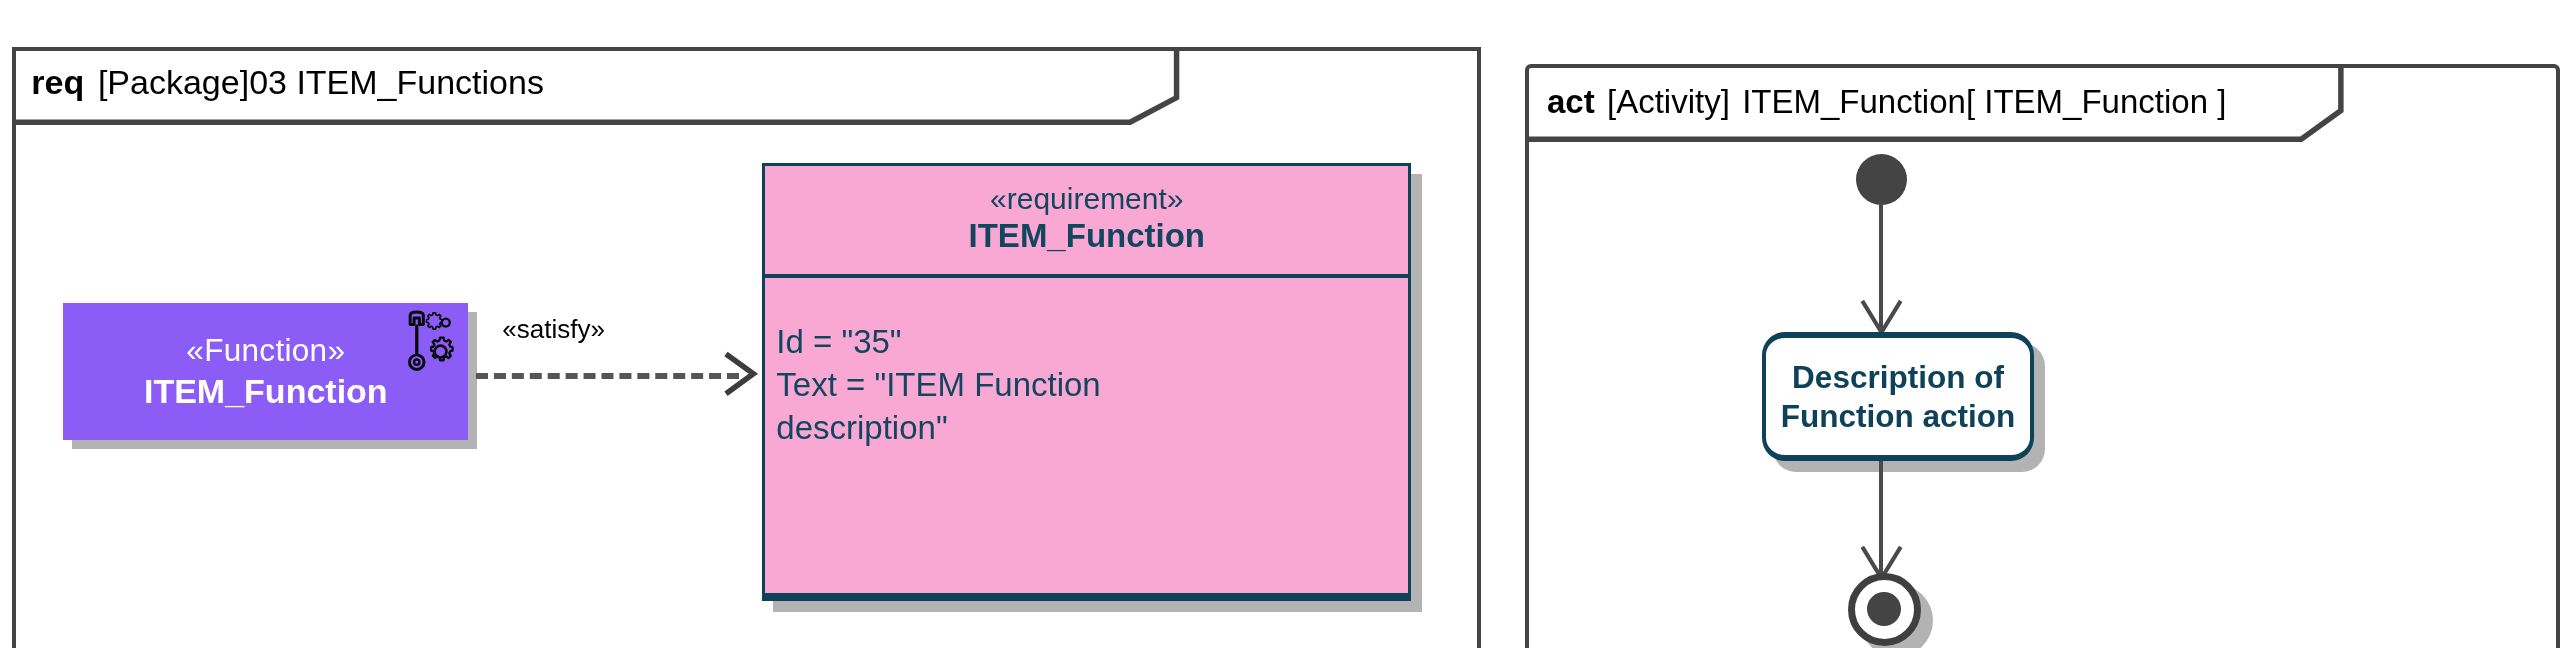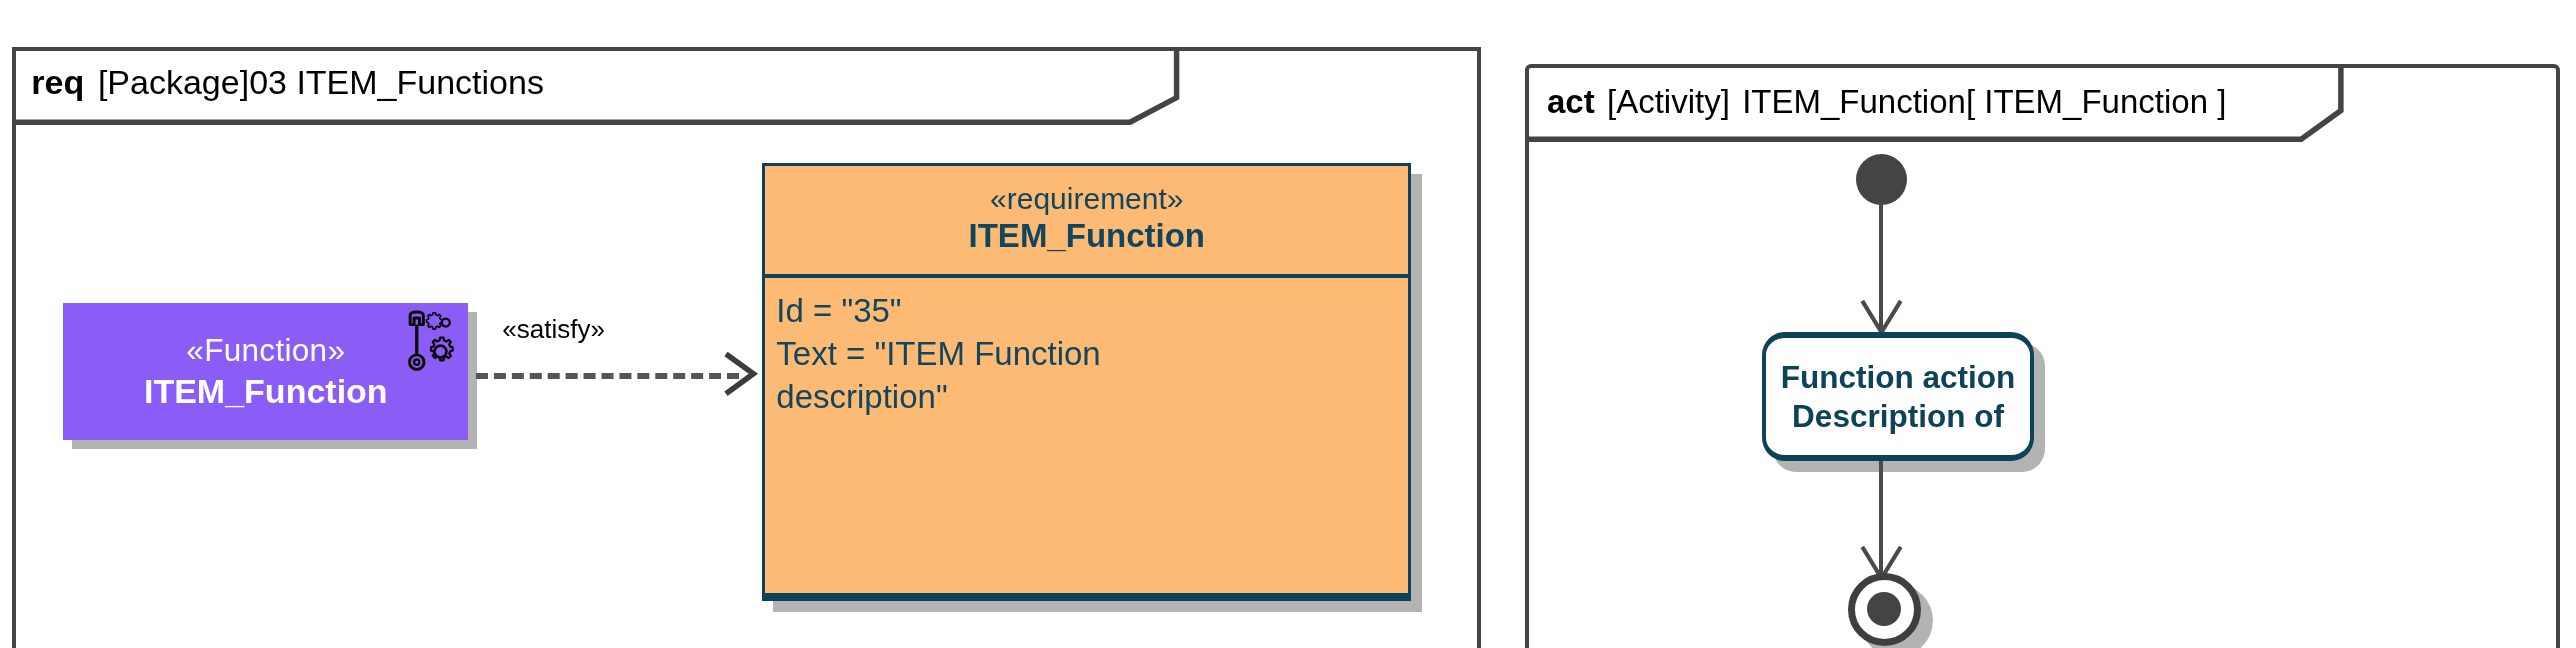--- a/index.html
+++ b/index.html
@@ -103,26 +103,27 @@
   }
 
   
   .req-shadow {
     position: absolute;
     background: #b3b3b3;
   }
   .req-box {
     position: absolute;
     box-sizing: border-box;
-    background: #fdba74;
+    background: #f9a8d4;
     border: 3.4px solid #0e4259;
     border-bottom-width: 8.2px;
     display: flex;
     flex-direction: column;
     color: #12455e;
+    gap: 31px;
   }
   .req-head {
     box-sizing: border-box;
     border-bottom: 4.8px solid #0e4259;
     text-align: center;
     padding: 15px 12.3px 18px 12.3px;
   }
   .req-stereotype {
     font-size: 30px;
     line-height: 1.18;
@@ -311,22 +312,22 @@
 
     <div class="initial-node" style="left:327px; top:86px; width:51px; height:51px;"></div>
 
     <div class="flow-line" style="left:350px; top:134px; height:130px;"></div>
     <svg class="flow-arrow" width="55" height="48" viewBox="0 0 80 70" style="left:325px; top:226px;">
       <path d="M12 10 L40 56 L68 10" fill="none" stroke="#4a4a4a" stroke-width="6"></path>
     </svg>
 
     <div class="action-shadow" style="left:244px; top:275px; width:272px; height:129px;"></div>
     <div class="action-node" style="left:233px; top:264px; width:272px; height:129px;">
+      <span>Description of</span>
       <span>Function action</span>
-      <span>Description of</span>
     </div>
 
     <div class="flow-line" style="left:350px; top:393px; height:118px;"></div>
     <svg class="flow-arrow" width="55" height="48" viewBox="0 0 80 70" style="left:325px; top:472px;">
       <path d="M12 10 L40 56 L68 10" fill="none" stroke="#4a4a4a" stroke-width="6"></path>
     </svg>
 
     <div class="final-node-shadow" style="left:331px; top:516px; width:73px; height:73px;"></div>
     <div class="final-node-outer" style="left:319px; top:505px; width:73px; height:73px;"></div>
     <div class="final-node-inner" style="left:338px; top:524px; width:34px; height:34px;"></div>

